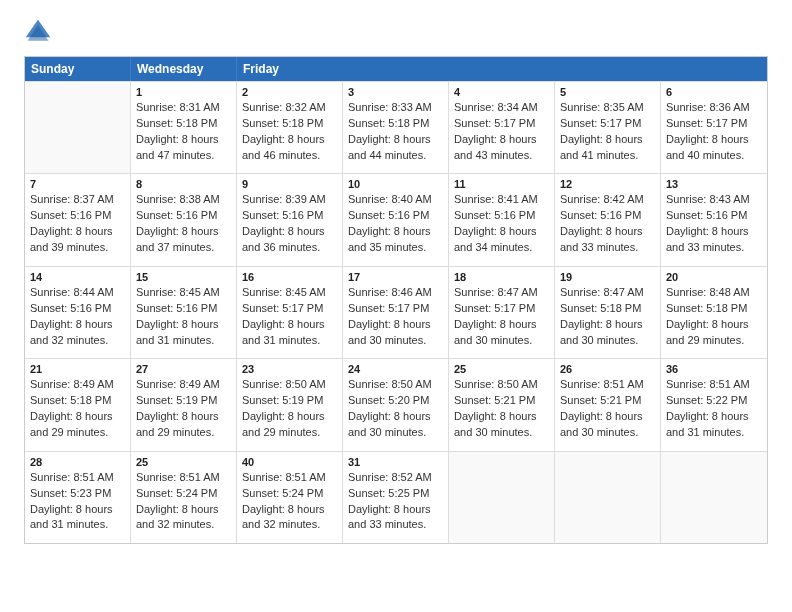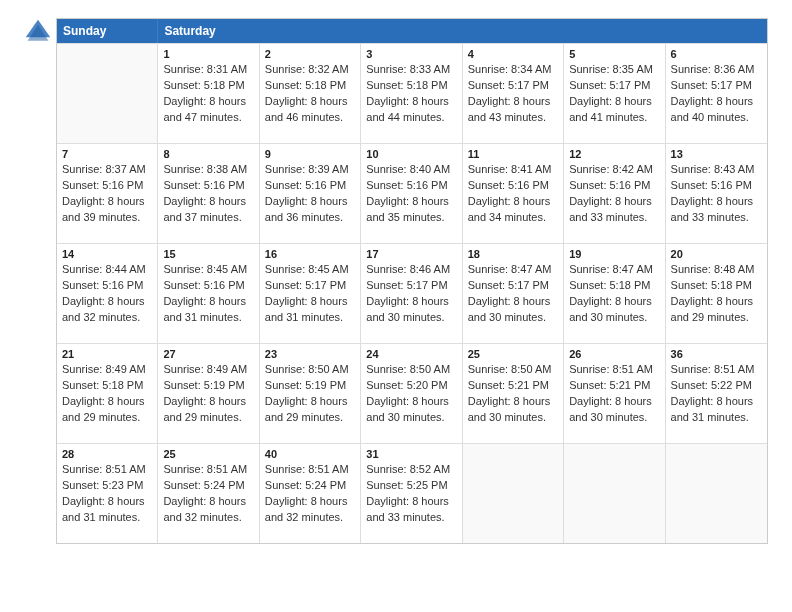--- a/index.html
+++ b/index.html
@@ -8,21 +8,21 @@
       background: #fff;
       width: 792px;
       height: 612px;
       overflow: hidden;
     }
     .page {
       width: 792px;
       height: 556px;
       padding: 18px 24px 12px 24px;
       display: flex;
-      flex-direction: row;
+      flex-direction: column;
     }
     .header {
       display: flex;
       justify-content: space-between;
       align-items: flex-start;
       margin-bottom: 10px;
     }
     .logo {
       display: flex;
       align-items: center;
@@ -126,21 +126,22 @@
     </div>
     <div class="title-block">
       <div class="month-title"></div>
       <div class="location"></div>
     </div>
   </div>
 
   <div class="calendar">
     <div class="cal-header" id="cal-header">
         <div class="cal-header-cell">Sunday</div>
-        <div class="cal-header-cell">Saturday</div>
+        <div class="cal-header-cell">Wednesday</div>
+        <div class="cal-header-cell">Friday</div>
       </div>
     <div class="cal-body" id="cal-body">
         <div class="cal-row">
           <div class="cal-cell empty"></div>
           <div class="cal-cell">
             <div class="day-num">1</div>
             <div class="cell-info">Sunrise: 8:31 AM<br>Sunset: 5:18 PM<br>Daylight: 8 hours and 47 minutes.</div>
           </div>
           <div class="cal-cell">
             <div class="day-num">2</div>

